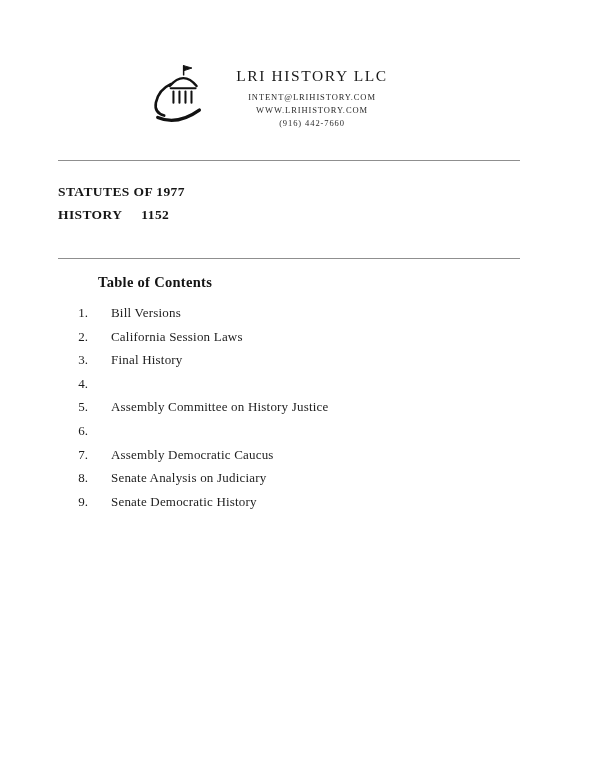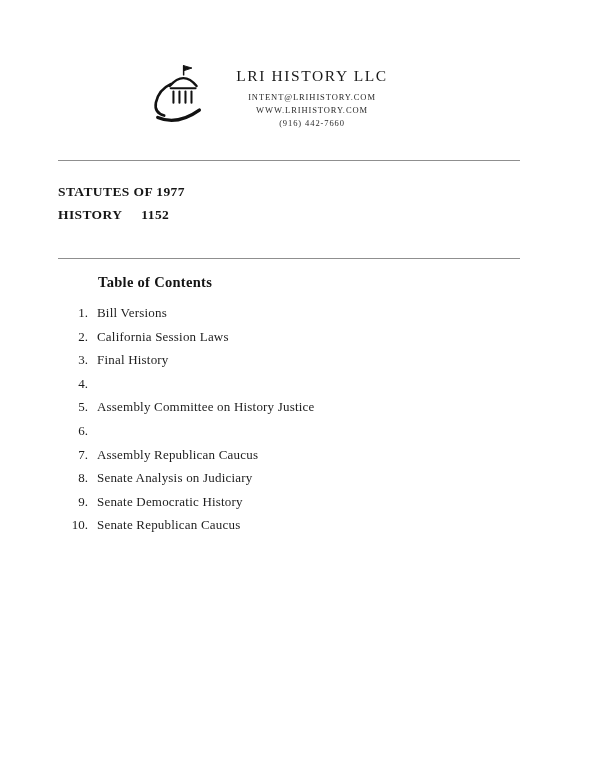--- a/index.html
+++ b/index.html
@@ -99,21 +99,21 @@
     height: 23.6px;
     font-size: 13px;
     color: #1d1d1d;
   }
   .toc-num {
     width: 34px;
     text-align: right;
     flex: 0 0 auto;
   }
   .toc-label {
-    margin-left: 9px;
+    margin-left: 23px;
     letter-spacing: 0.2px;
   }
 </style>
 </head>
 <body>
 
 <div class="page">
 
   <div class="letterhead">
     <div class="logo-wrap">
@@ -174,29 +174,25 @@
     </div>
     <div class="toc-row">
       <span class="toc-num">5.</span>
       <span class="toc-label">Assembly Committee on History Justice</span>
     </div>
     <div class="toc-row">
       <span class="toc-num">6.</span>
     </div>
     <div class="toc-row">
       <span class="toc-num">7.</span>
-      <span class="toc-label">Assembly Republican Caucus</span>
+      <span class="toc-label">Assembly Democratic Caucus</span>
     </div>
     <div class="toc-row">
       <span class="toc-num">8.</span>
       <span class="toc-label">Senate Analysis on Judiciary</span>
     </div>
     <div class="toc-row">
       <span class="toc-num">9.</span>
       <span class="toc-label">Senate Democratic History</span>
     </div>
-    <div class="toc-row">
-      <span class="toc-num">10.</span>
-      <span class="toc-label">Senate Republican Caucus</span>
-    </div>
   </div>
 
 </div>
 
 </body></html>

